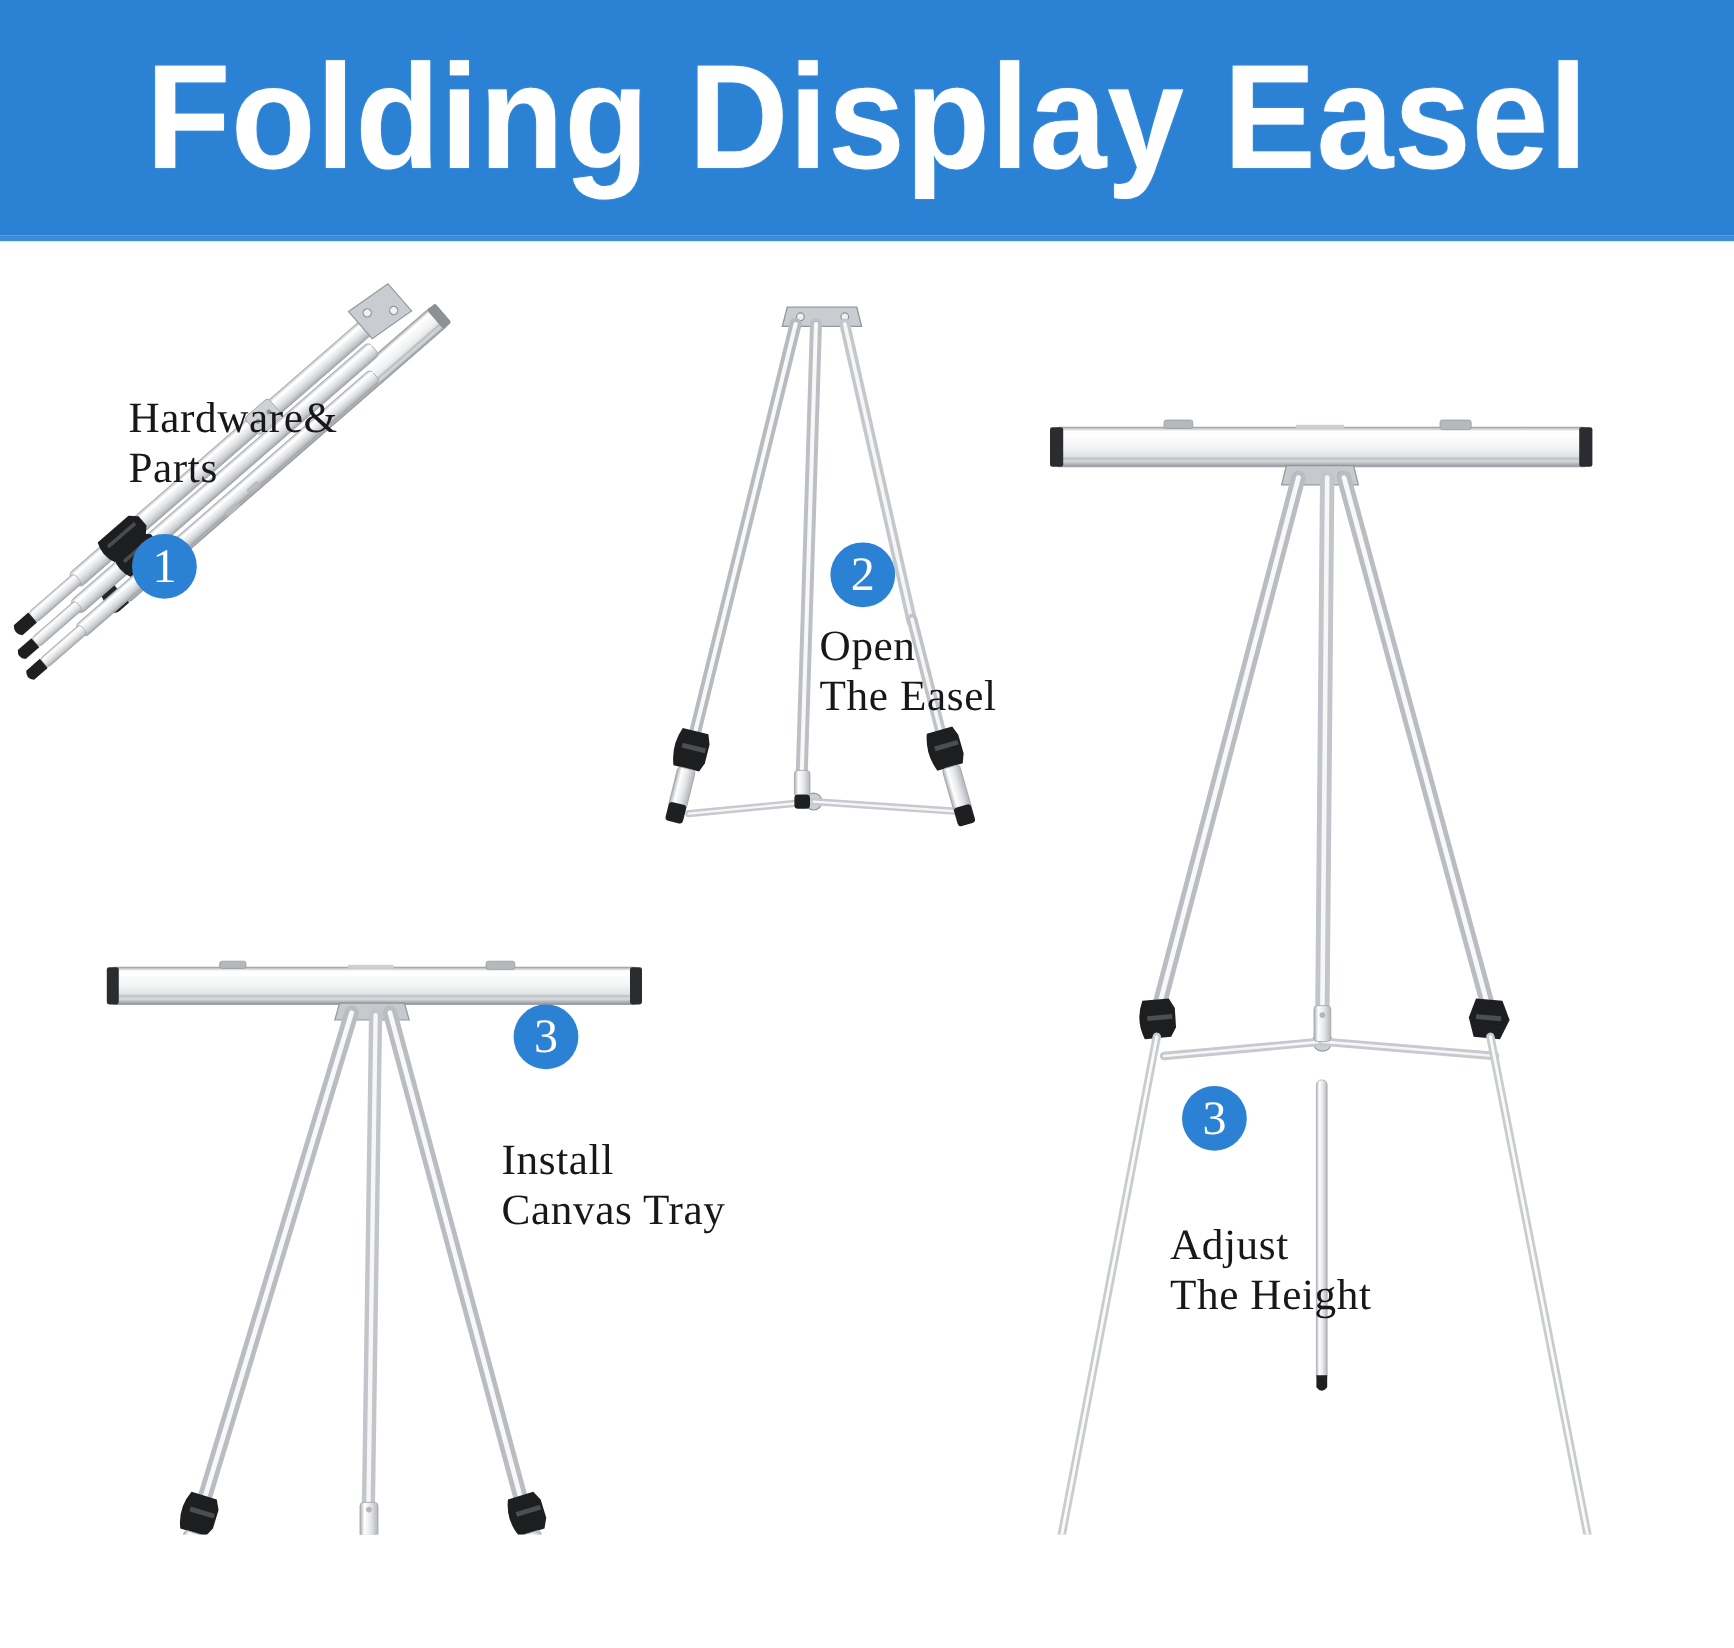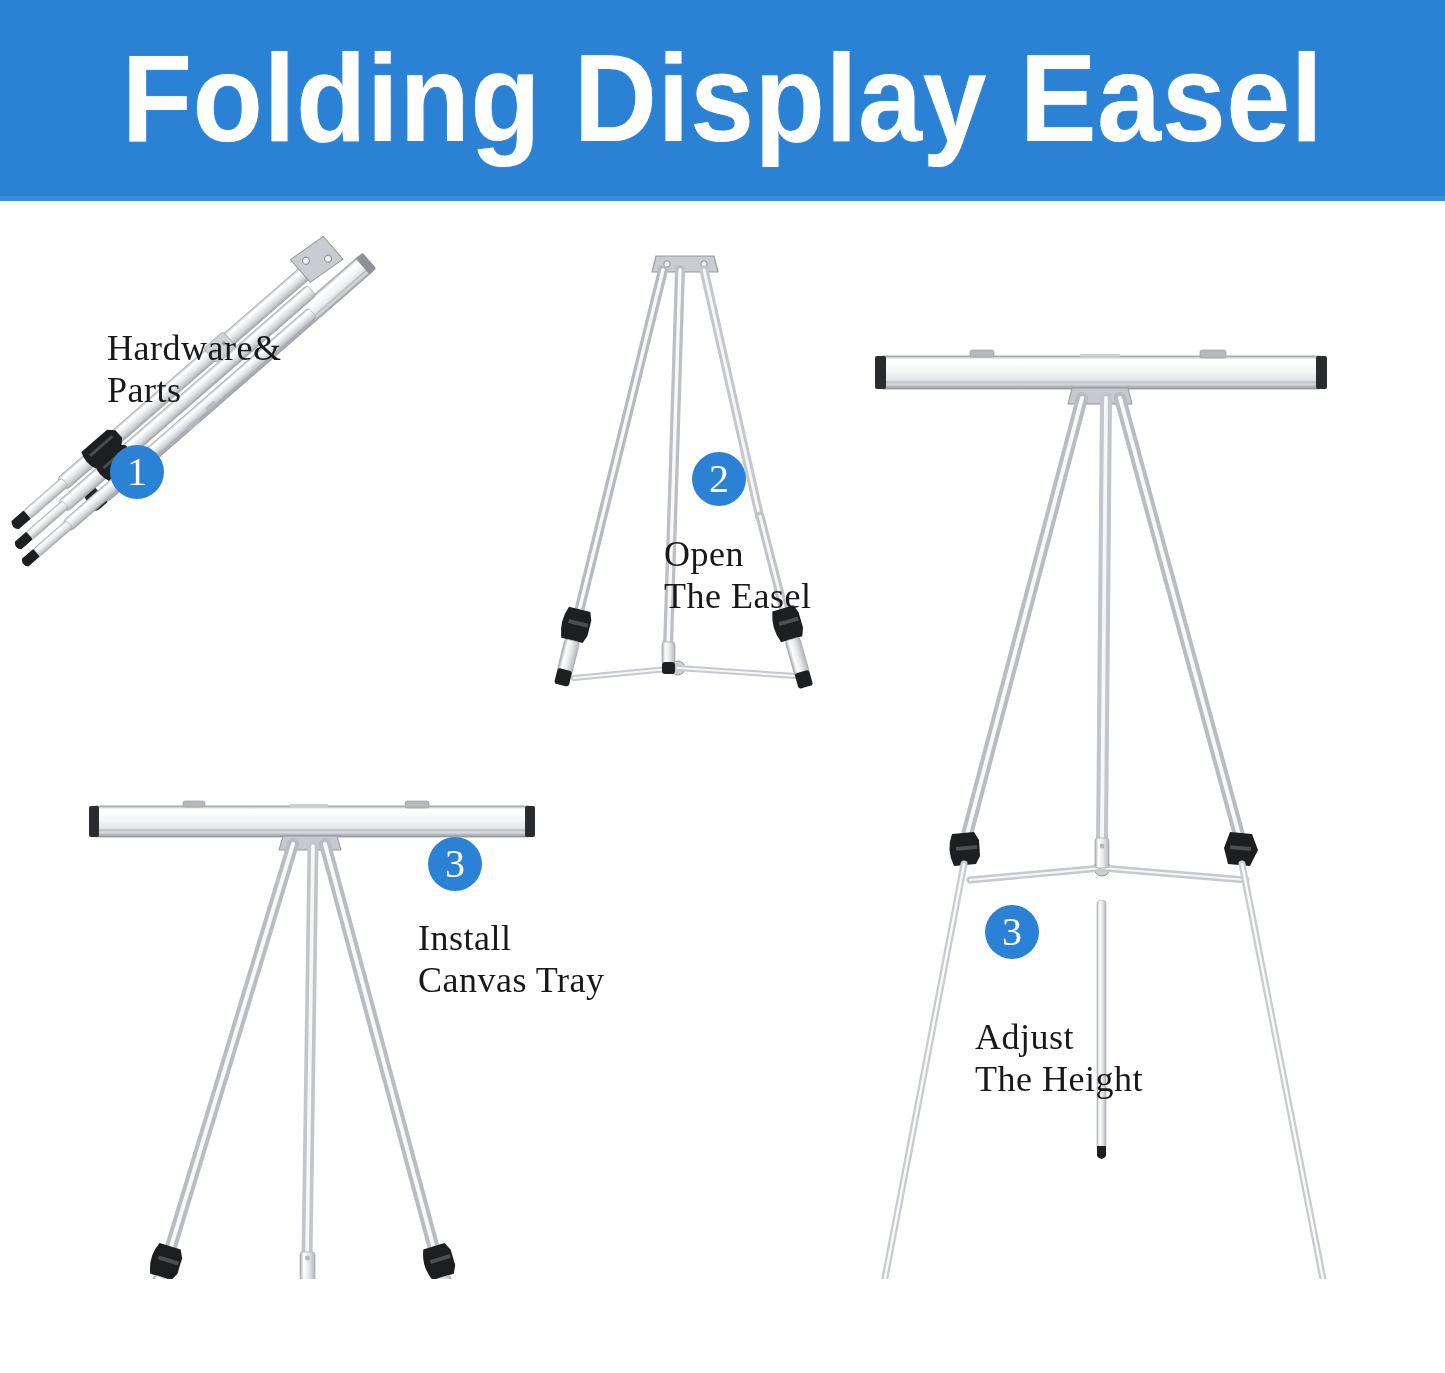--- a/index.html
+++ b/index.html
@@ -81,24 +81,24 @@
     line-height: 1.18;
     white-space: pre-line;
     letter-spacing: 0.5px;
   }
 
   
   #cap1-text { left: 107px; top: 327px; }
   #badge1    { left: 110px; top: 445px; }
 
   #badge2    { left: 692px; top: 452px; }
-  #cap2-text { left: 664px; top: 517px; margin-top: 16px; }
+  #cap2-text { left: 683px; top: 517px; }
 
   #badge3a   { left: 428px; top: 837px; }
-  #cap3a-text{ left: 418px; top: 917px; }
+  #cap3a-text{ left: 418px; top: 945px; }
 
   #badge3b   { left: 985px; top: 905px; }
   #cap3b-text{ left: 975px; top: 1016px; }
 
   
   .illu {
     position: absolute;
   }
   #illu-folded  { left: 110px; top: 285px;  width: 440px;  height: 400px; }
   #illu-open    { left: 528px; top: 248px;  width: 330px;  height: 490px; }

